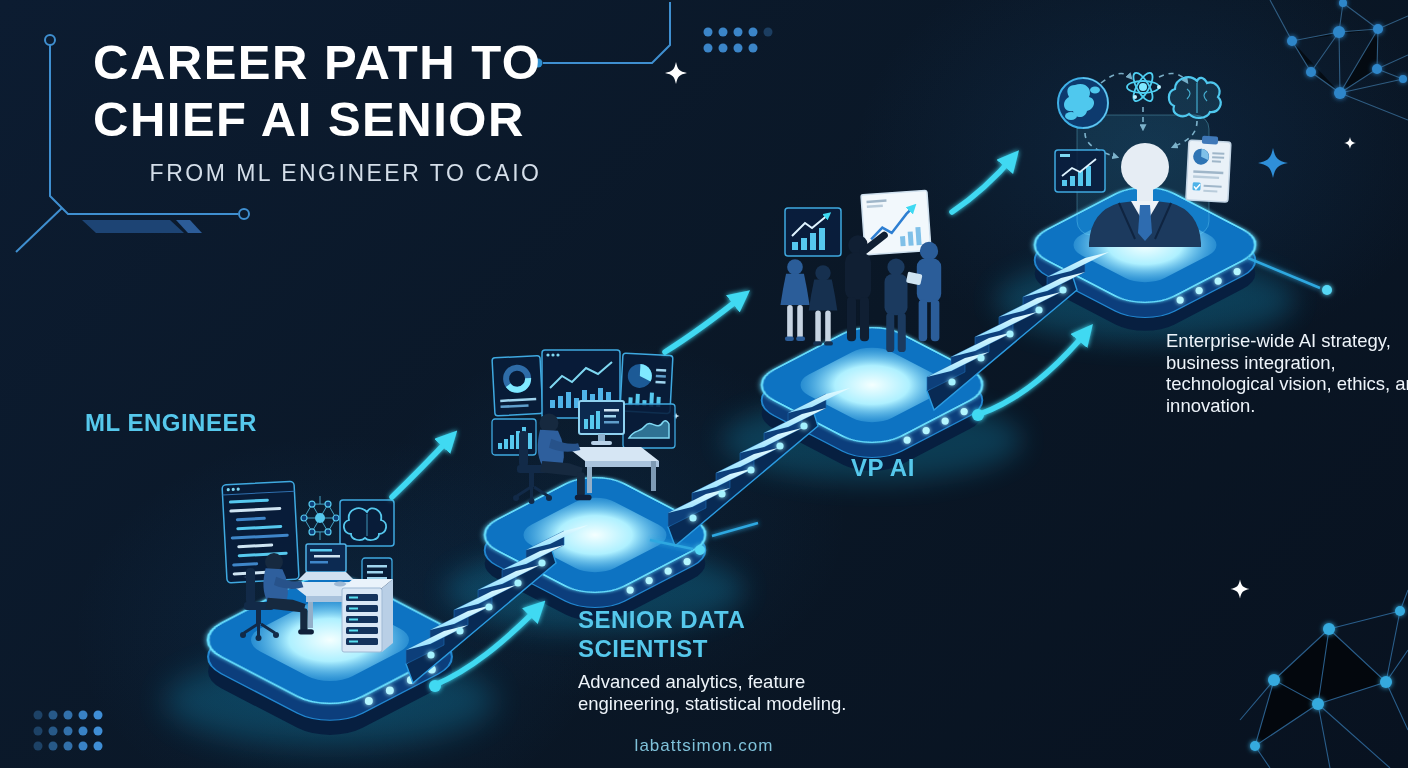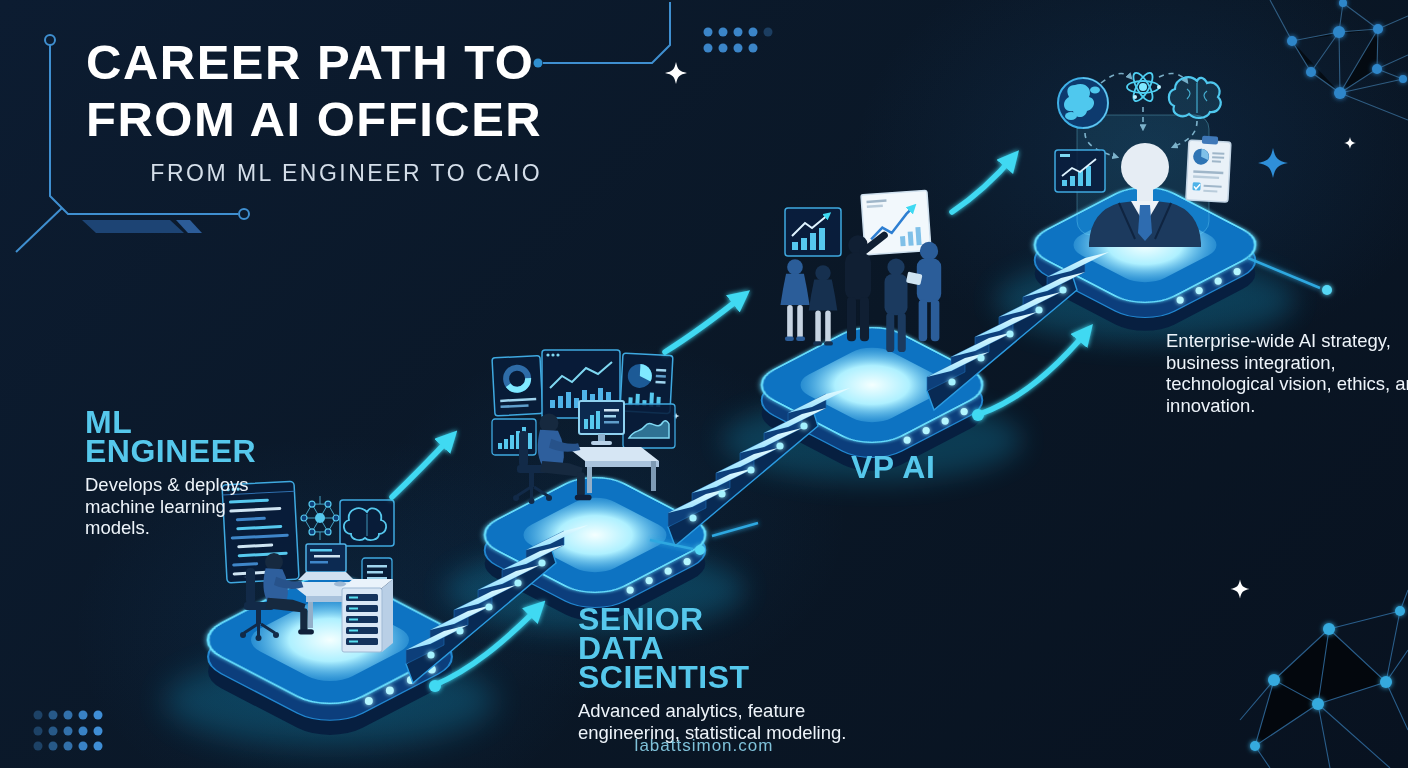--- a/index.html
+++ b/index.html
@@ -6,28 +6,28 @@
   .canvas{
     position:relative;width:1408px;height:768px;overflow:hidden;
     font-family:"Liberation Sans",sans-serif;
     background:
       radial-gradient(420px 300px at 1150px 150px, rgba(28,90,150,.20), transparent 70%),
       radial-gradient(380px 280px at 340px 630px, rgba(20,110,180,.14), transparent 70%),
       radial-gradient(340px 260px at 610px 520px, rgba(20,110,180,.10), transparent 70%),
       linear-gradient(135deg,#0c1c31 0%, #0a1726 55%, #081220 100%);
   }
   .scene{position:absolute;left:0;top:0;z-index:1;}
-  .title-block{position:absolute;left:86px;top:34px;z-index:2;}
+  .title-block{position:absolute;left:93px;top:34px;z-index:2;}
   .title-block h1{margin:0;font-weight:700;font-size:49px;line-height:57px;
     letter-spacing:1.5px;color:#ffffff;}
   .title-block h1 span{display:block;}
   .subtitle{margin:12px 0 0 2px;font-weight:400;font-size:23px;
     letter-spacing:2.5px;color:var(--subtitle-color,#d4dee9);text-align:right;}
   .stage{position:absolute;z-index:2;}
-  .stage h2{margin:0;font-weight:700;font-size:32px;line-height:29px;
+  .stage h2{margin:0;font-weight:700;font-size:24px;line-height:29px;
     letter-spacing:.5px;color:var(--accent-cyan,#56c8ec);}
   .stage p{margin:8px 0 0 0;font-weight:400;font-size:18.5px;line-height:21.5px;
     color:var(--text-white,#eef4fa);}
   .stage-ml{left:85px;top:408px;} .stage-ml h2{width:220px;} .stage-ml p{width:175px;}
   .stage-sds{left:578px;top:585px;} .stage-sds h2{width:210px;margin-top:20px;} .stage-sds p{width:315px;}
   .stage-vp{left:851px;top:453px;} .stage-vp h2{width:220px;} .stage-vp p{width:245px;}
   .stage-caio{left:1122px;top:322px;} .stage-caio h2{width:255px;font-size:25px;line-height:31px;}
   .stage-caio p{width:272px;margin-left:44px;}
   .watermark{position:absolute;left:0;right:0;bottom:12px;z-index:2;text-align:center;
     font-size:17px;letter-spacing:1px;color:var(--watermark-color,#7fc2da);}
@@ -512,28 +512,27 @@
   <path d="M952,212 Q985,190 1014,156" marker-end="url(#ah)"></path>
   <path d="M980,414 C1020,400 1058,366 1088,330" marker-end="url(#ah)"></path>
 </g>
 <circle cx="435" cy="686" r="6" fill="#3fd9f2" filter="url(#glow)"></circle>
 <circle cx="978" cy="415" r="6" fill="#3fd9f2" filter="url(#glow)"></circle>
 </svg>
 
 <header class="title-block">
   <h1>
     <span>CAREER PATH TO</span>
-    <span>FROM AI OFFICER</span>
+    <span>CHIEF AI SENIOR</span>
   </h1>
   <p class="subtitle">FROM ML ENGINEER TO CAIO</p>
 </header>
 
 <section class="stage stage-ml">
   <h2>ML ENGINEER</h2>
-  <p>Develops &amp; deploys machine learning models.</p>
 </section>
 
 <section class="stage stage-sds">
   <h2>SENIOR DATA SCIENTIST</h2>
   <p>Advanced analytics, feature engineering, statistical modeling.</p>
 </section>
 
 <section class="stage stage-vp">
   <h2>VP AI</h2>
 </section>

